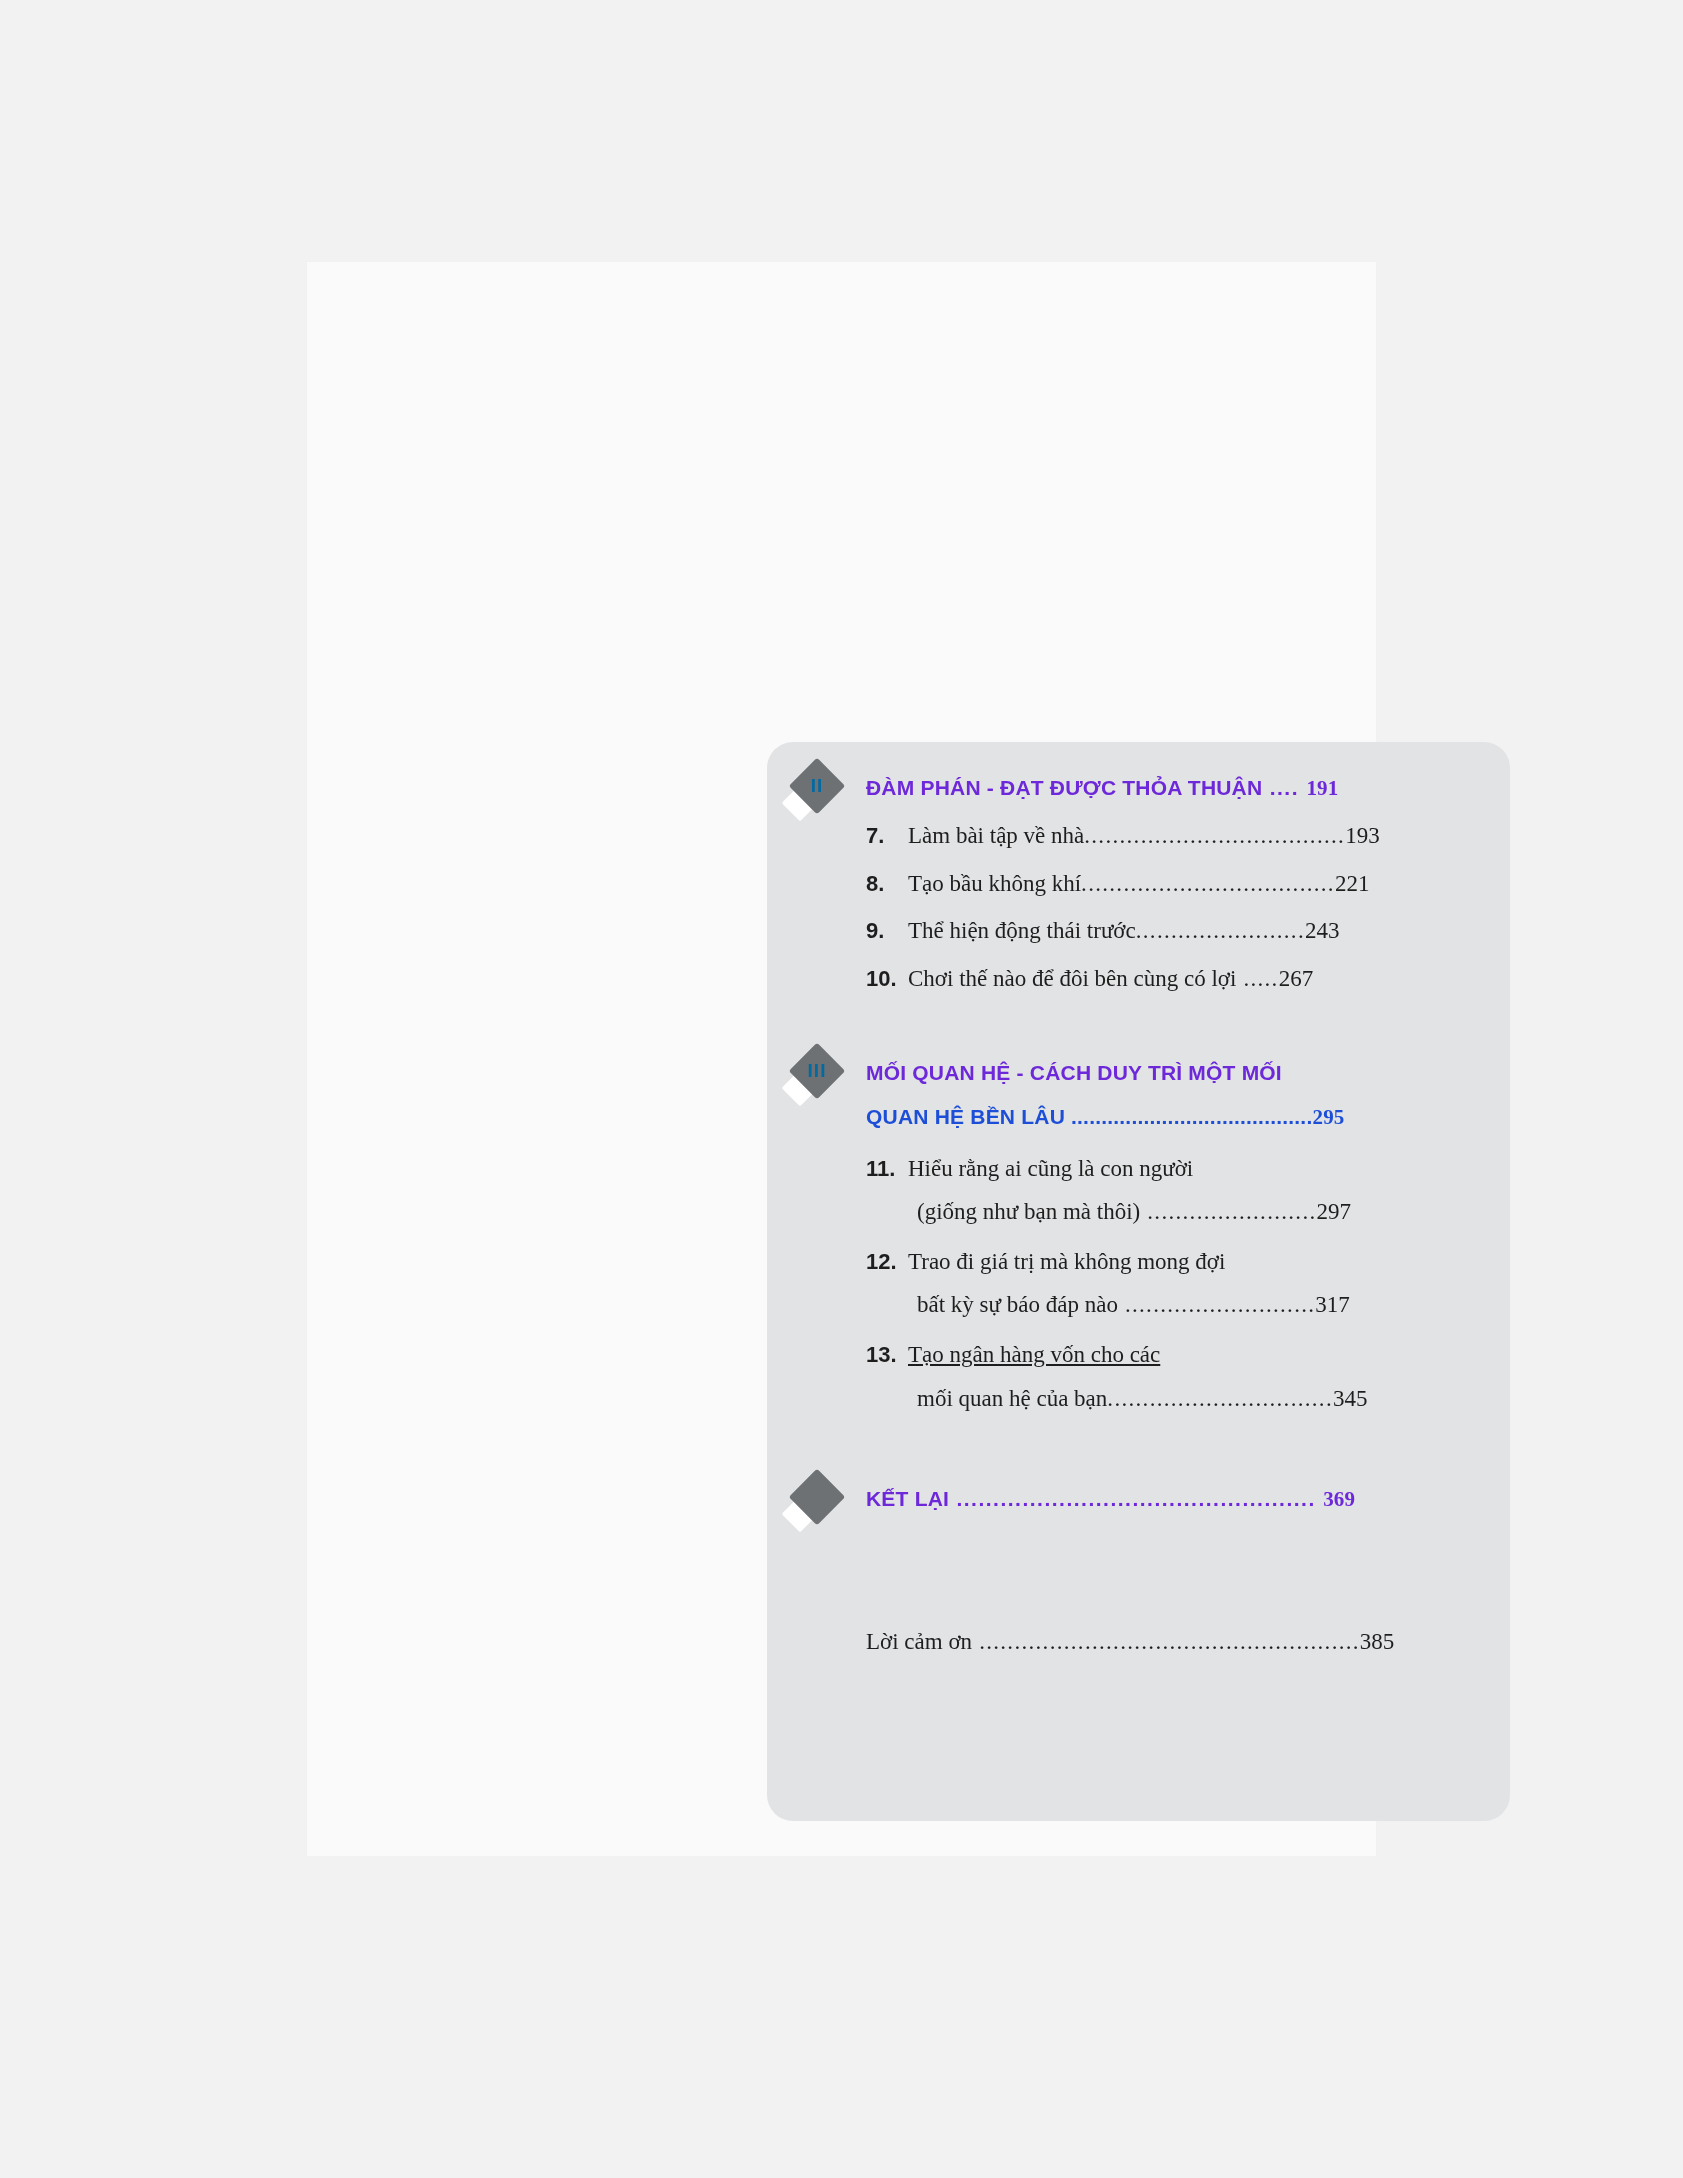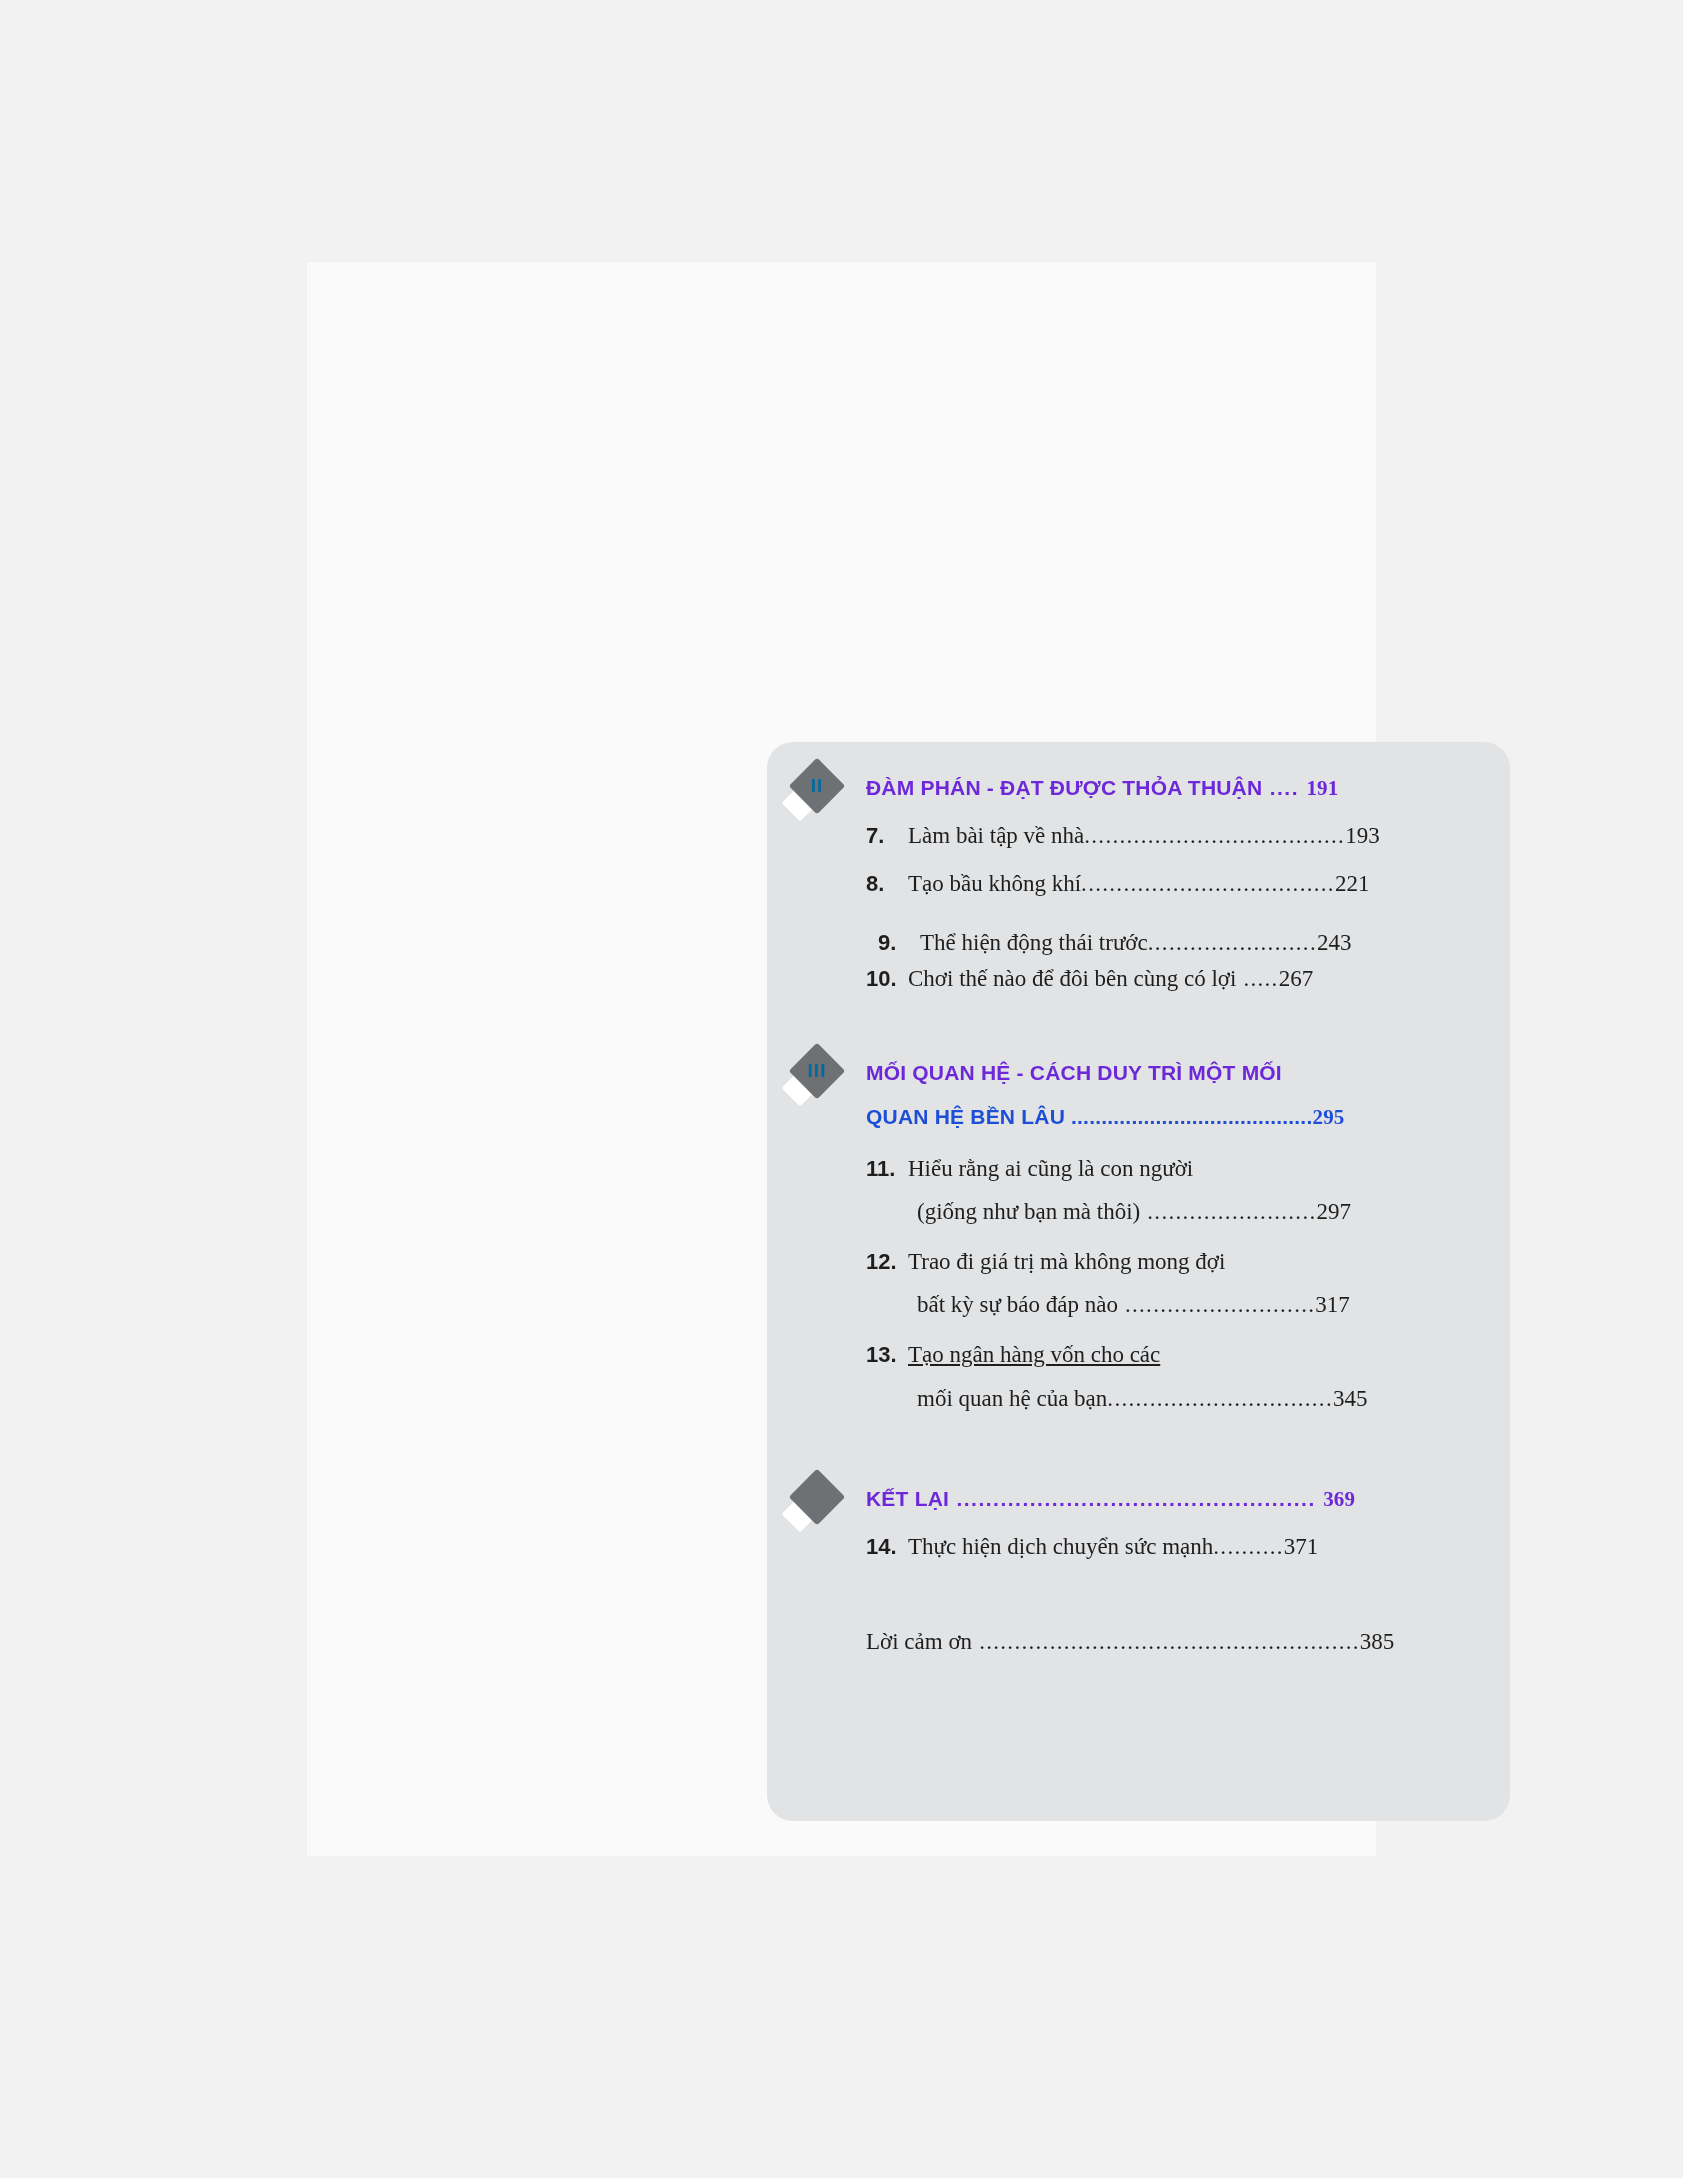--- a/index.html
+++ b/index.html
@@ -178,21 +178,21 @@
       </div>
 
       <div class="entry" style="top:81px;">
         <span class="num">7.</span><span class="txt">Làm bài tập về nhà</span><span class="dots">.....................................</span><span class="pg">193</span>
       </div>
 
       <div class="entry" style="top:129px;">
         <span class="num">8.</span><span class="txt">Tạo bầu không khí</span><span class="dots">....................................</span><span class="pg">221</span>
       </div>
 
-      <div class="entry" style="top:188px;margin-left:12px;">
+      <div class="entry" style="top:176px;">
         <span class="num">9.</span><span class="txt">Thể hiện động thái trước</span><span class="dots">........................</span><span class="pg">243</span>
       </div>
 
       <div class="entry" style="top:224px;">
         <span class="num wide">10.</span><span class="txt">Chơi thế nào để đôi bên cùng có lợi</span><span class="dots"> .....</span><span class="pg">267</span>
       </div>
 
       <div class="sec" style="top:307px;">
         <div class="sec-marker">
           <div class="diamond-small"></div>
@@ -232,23 +232,20 @@
         <div class="sec-marker">
           <div class="diamond-small"></div>
           <div class="diamond"></div>
           <div class="roman"></div>
         </div>
         <div class="sec-title">
           <span>KẾT LẠI</span><span class="leader"> ................................................. </span><span class="pg">369</span>
         </div>
       </div>
 
-      <div class="entry" style="top:792px;">
-        <span class="num">14.</span><span class="txt">Thực hiện dịch chuyển sức mạnh</span><span class="dots">..........</span><span class="pg">371</span>
-      </div>
 
 
       <div class="entry plain" style="top:887px;">
         <span class="txt">Lời cảm ơn</span><span class="dots"> ......................................................</span><span class="pg">385</span>
       </div>
 
     </div>
   </div>
 </div>
 

